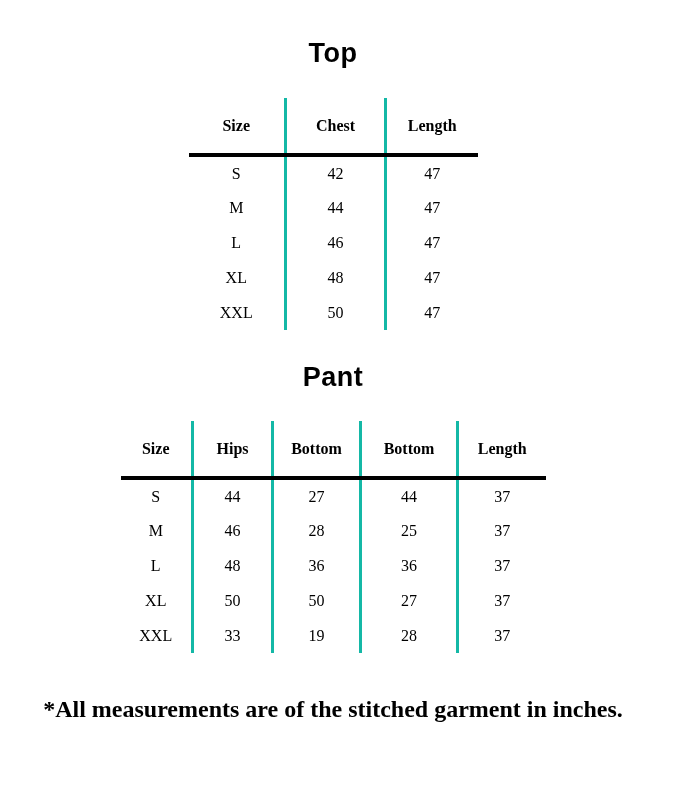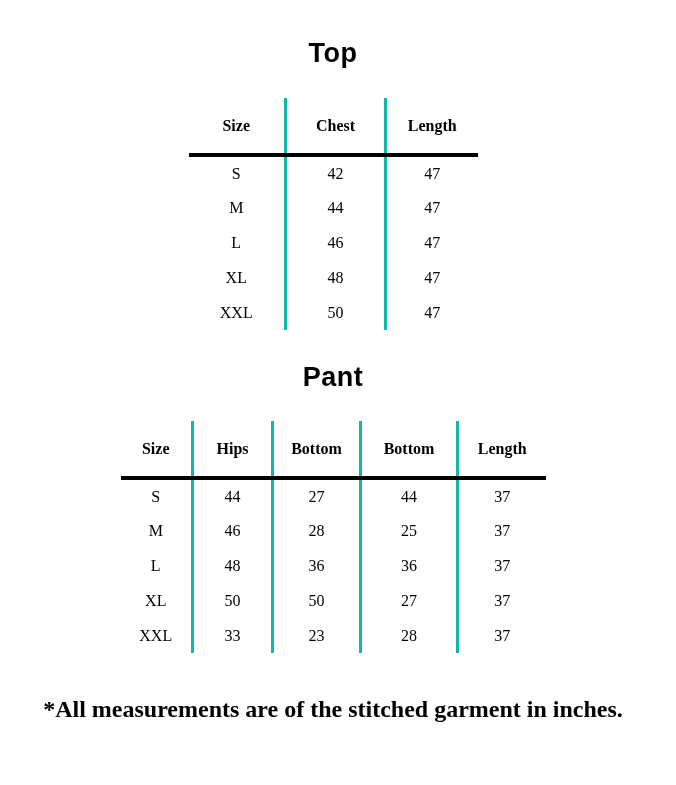--- a/index.html
+++ b/index.html
@@ -154,21 +154,21 @@
       <tr>
         <td>XL</td>
         <td class="sep">50</td>
         <td class="sep">50</td>
         <td class="sep">27</td>
         <td class="sep">37</td>
       </tr>
       <tr>
         <td>XXL</td>
         <td class="sep">33</td>
-        <td class="sep">23</td>
+        <td class="sep">19</td>
         <td class="sep">28</td>
         <td class="sep">37</td>
       </tr>
     </tbody>
   </table>
 
   <div class="footnote">*All measurements are of the stitched garment in inches.</div>
 
 </div>
 

